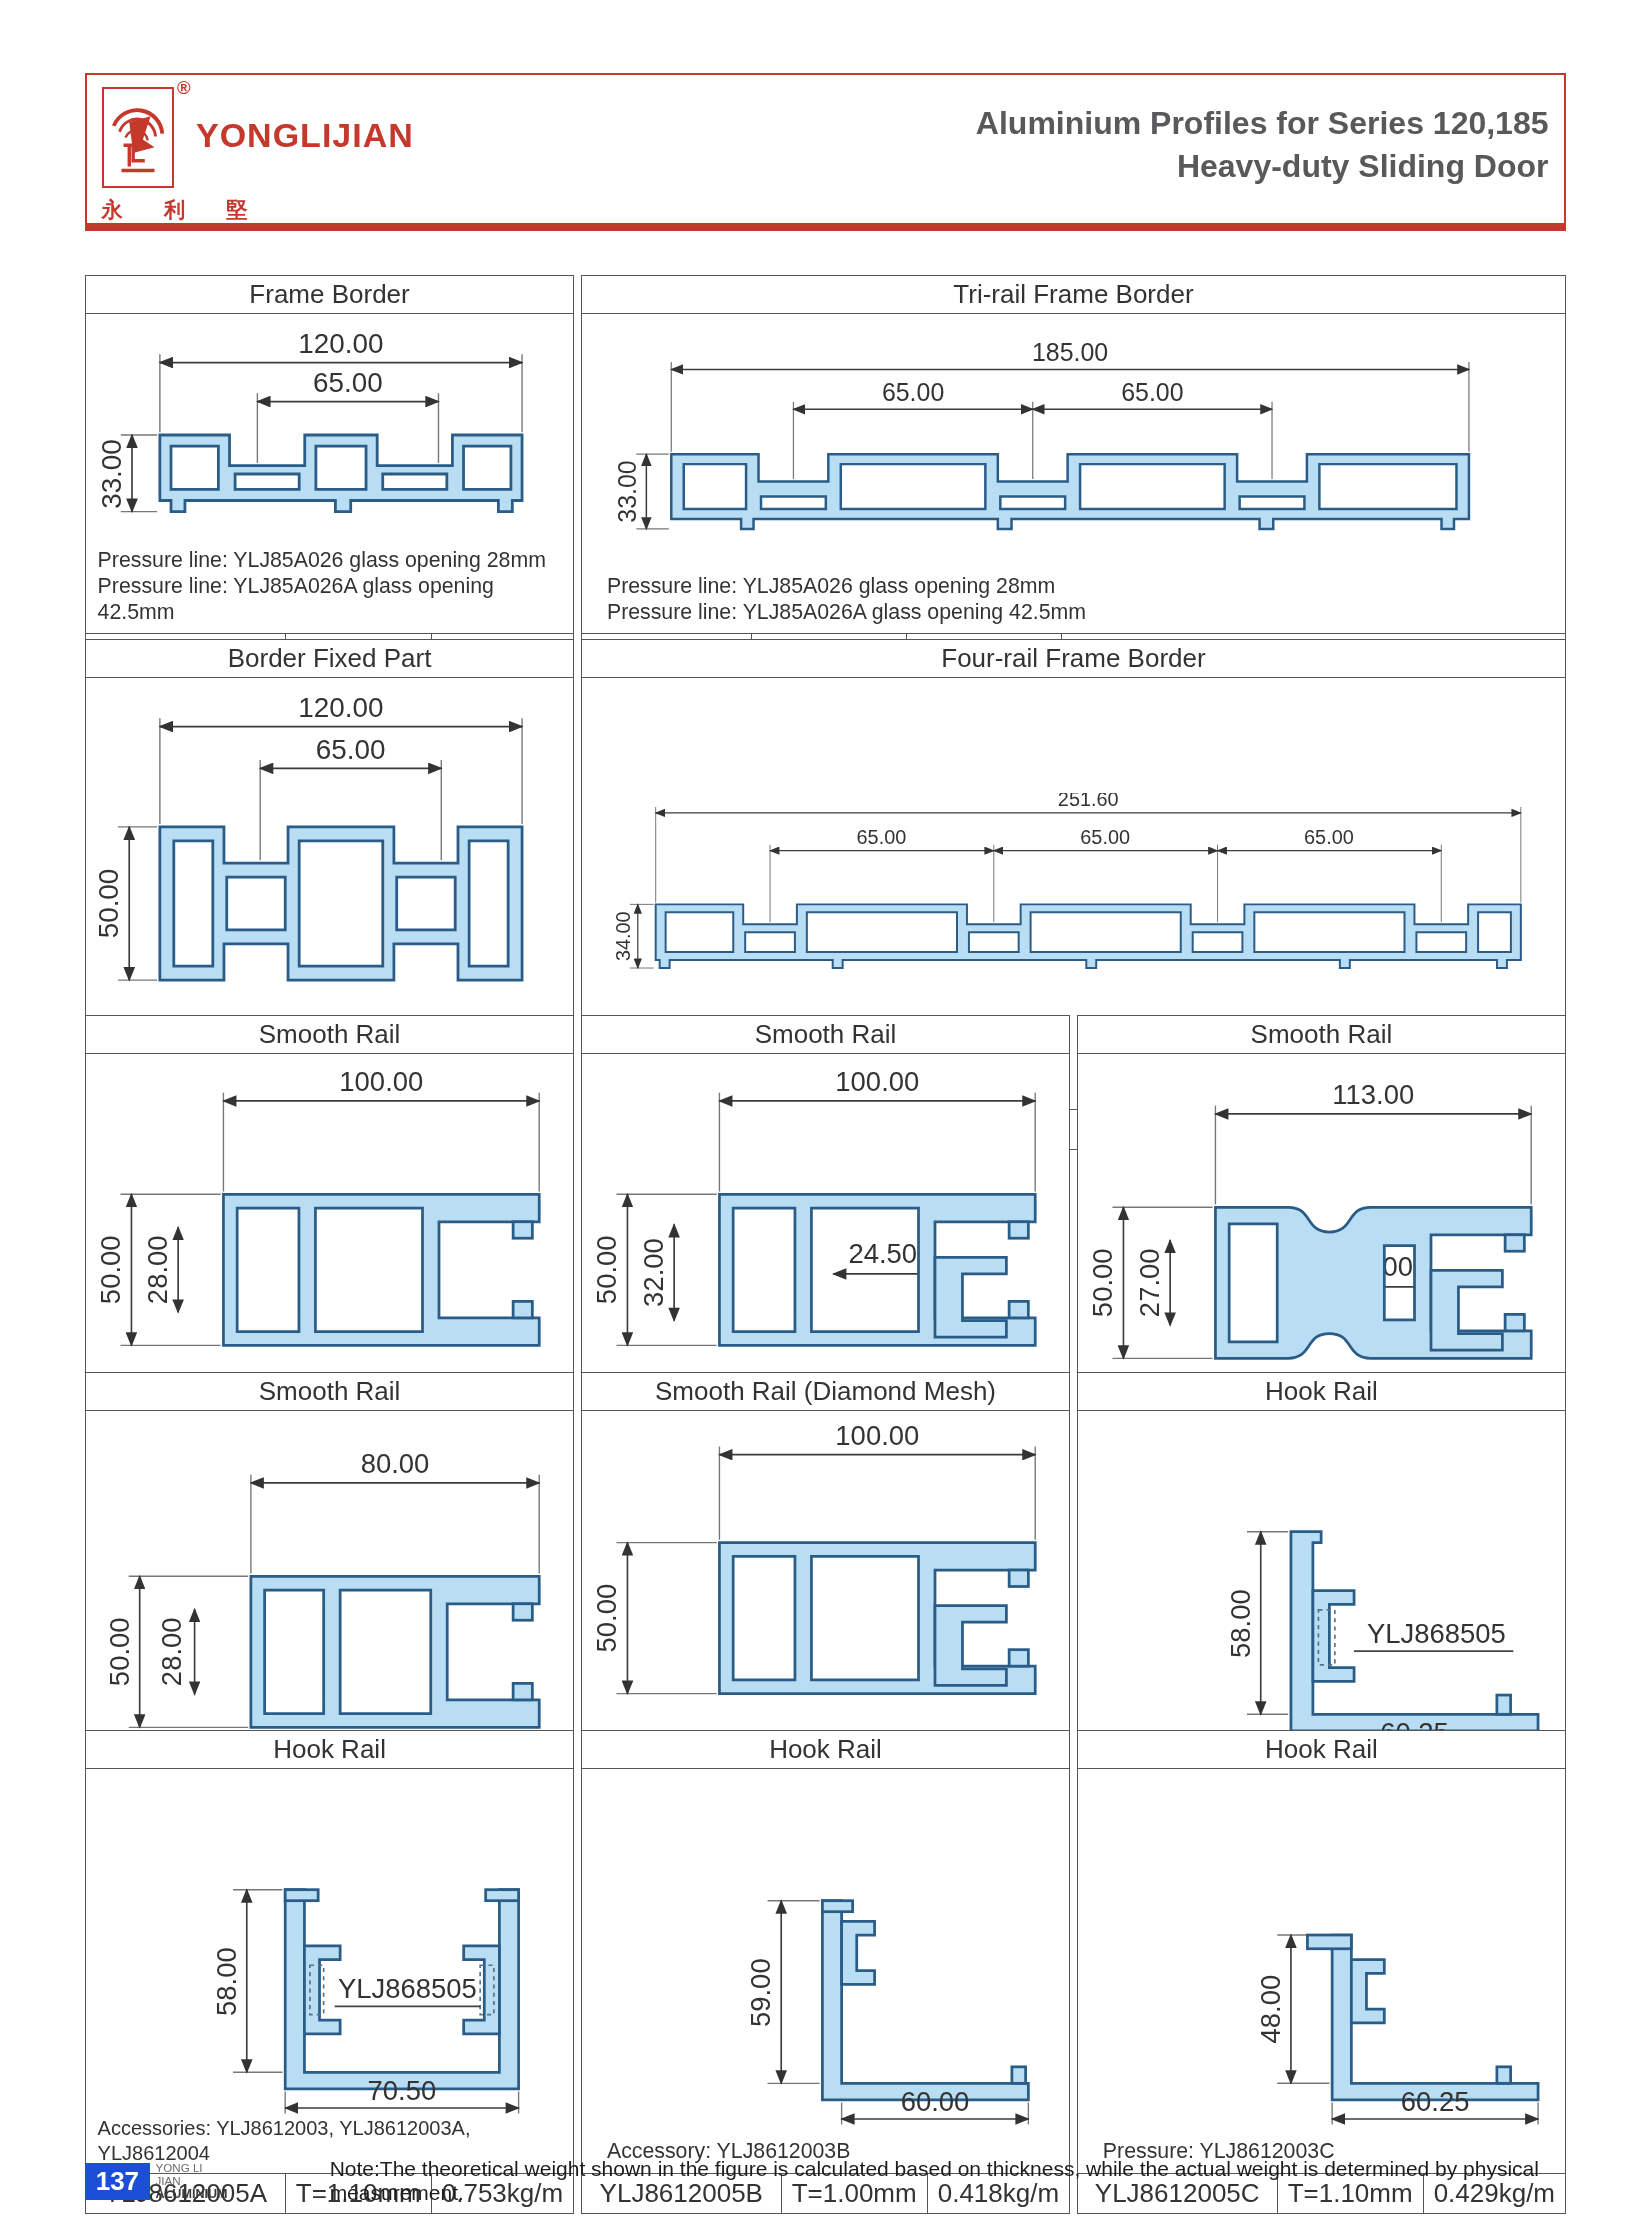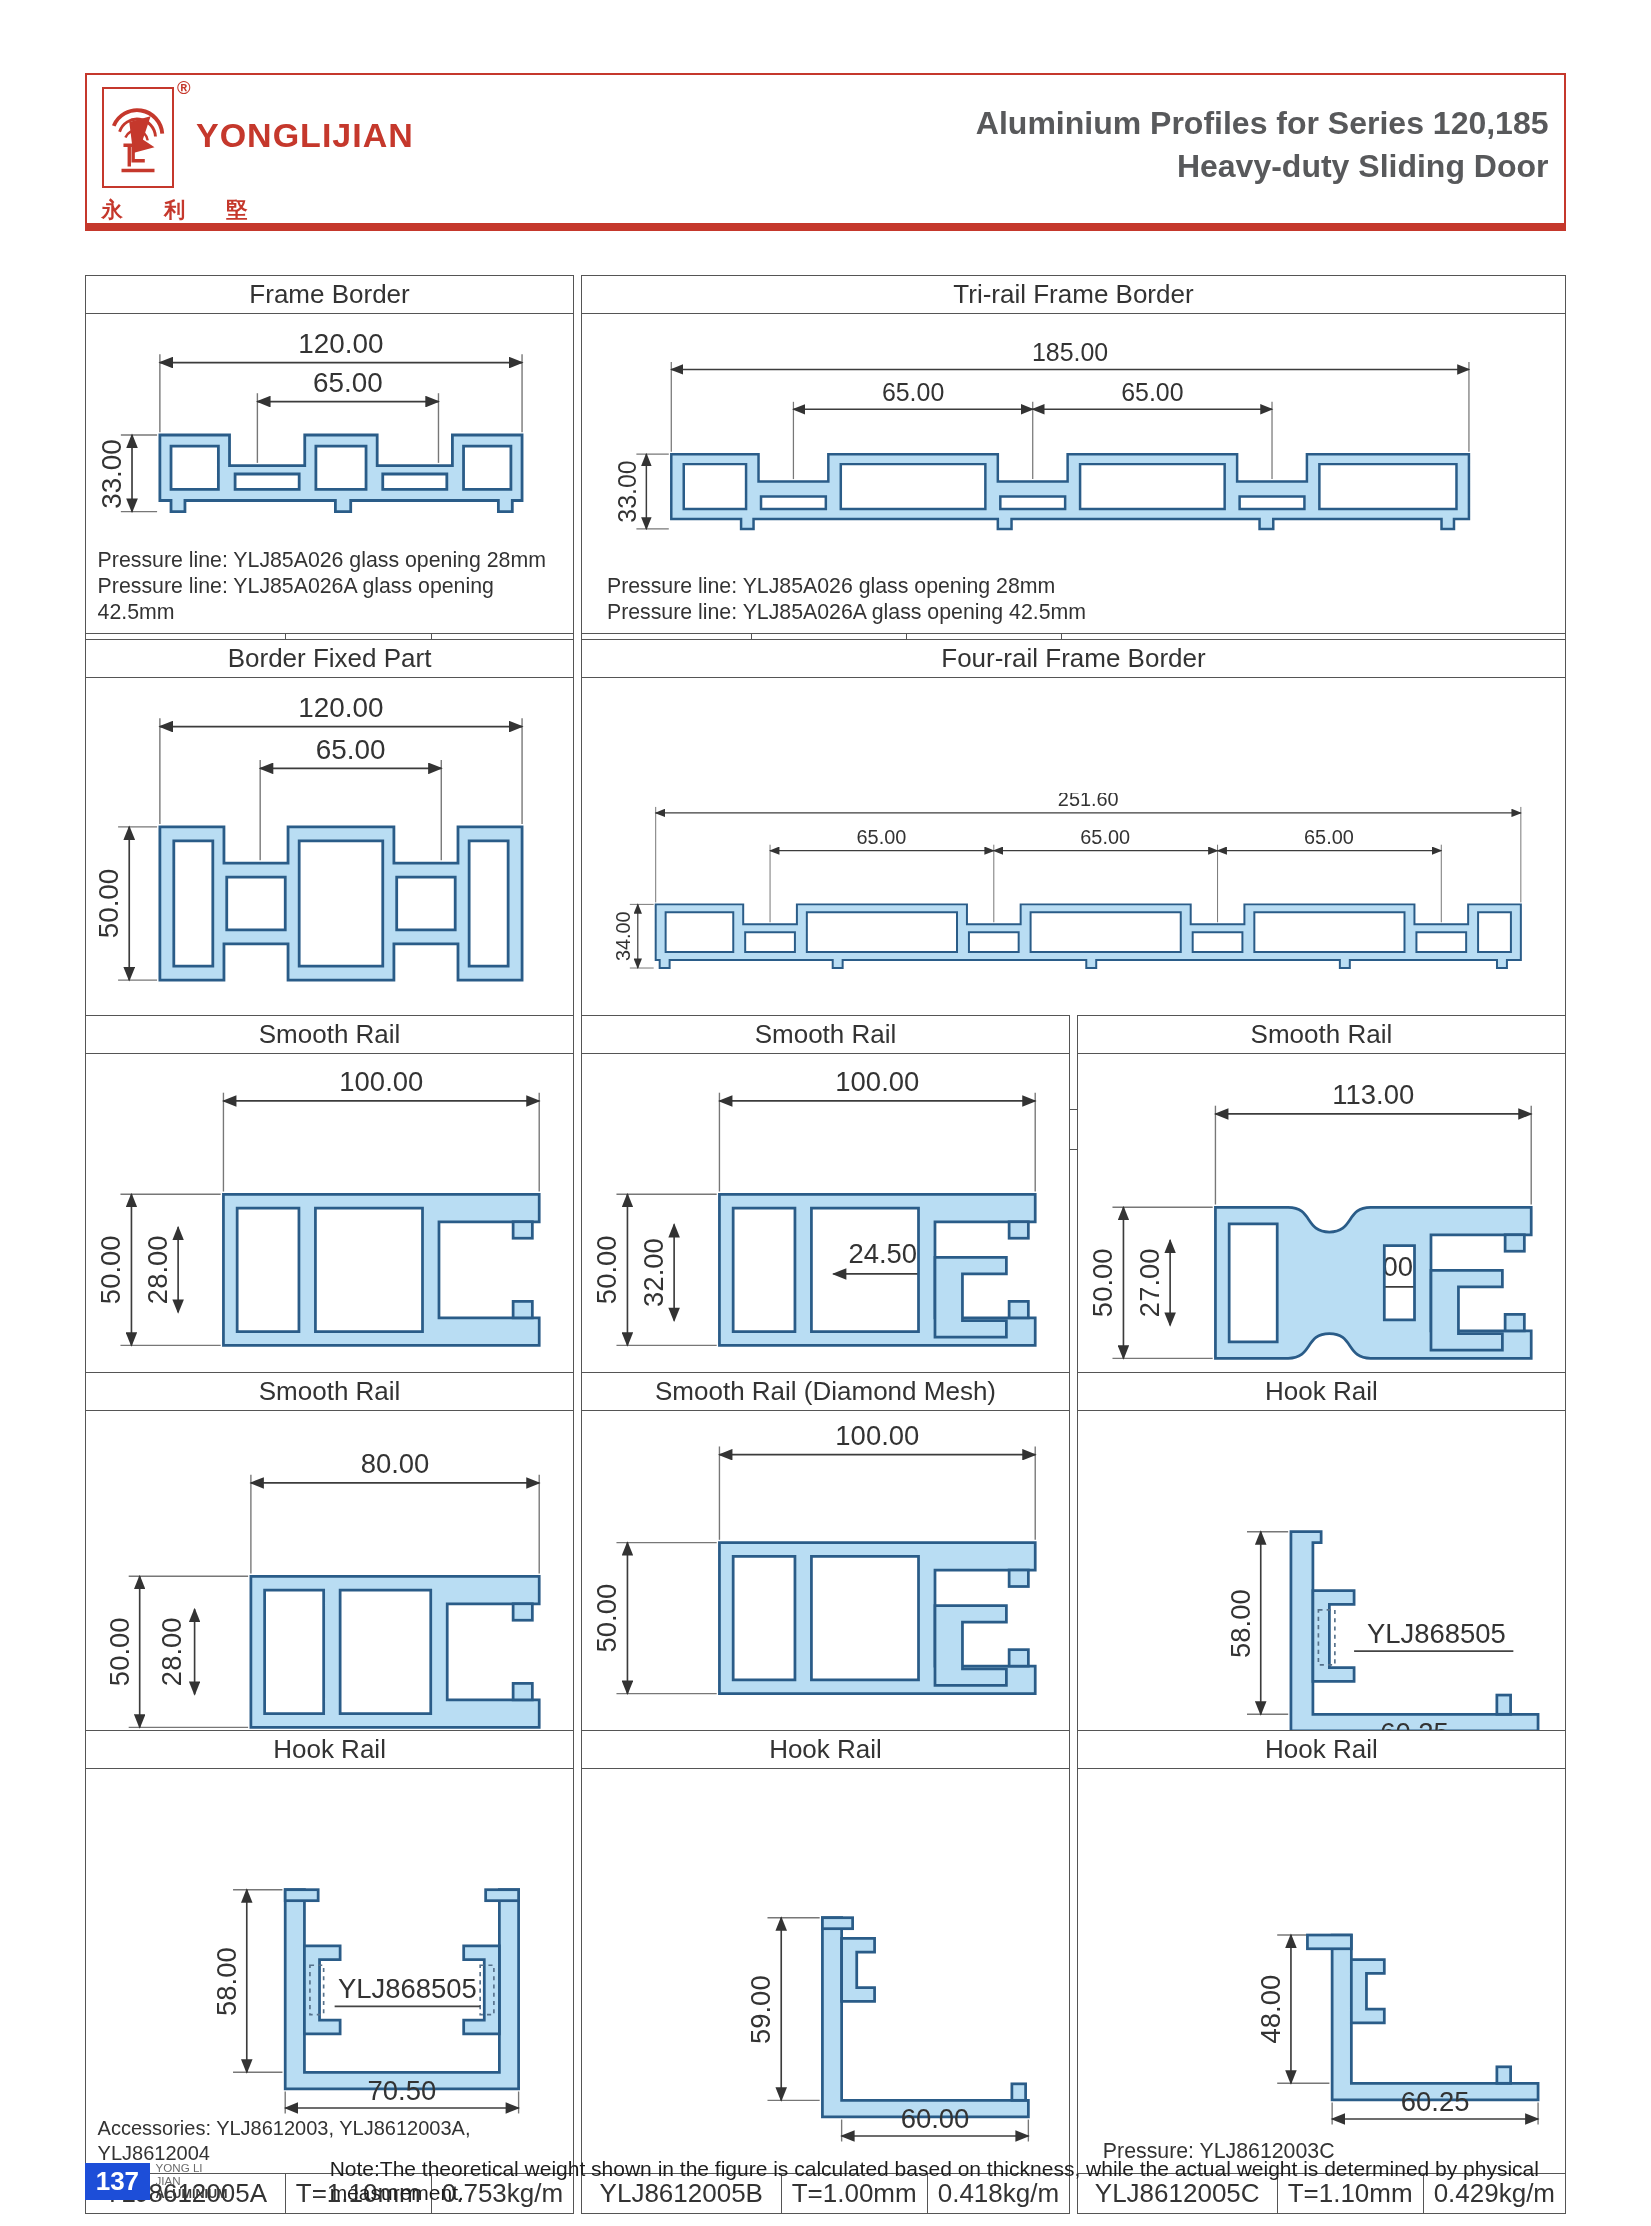--- a/index.html
+++ b/index.html
@@ -481,20 +481,23 @@
               <path class="pf" d="M170,85 H184 V218 H320 V230 H170 Z"></path>
               <rect class="pf" x="170" y="85" width="22" height="8"></rect>
               <path class="pf" d="M184,100 h24 v10 h-13 v26 h13 v10 h-24 Z"></path>
               <rect class="pf" x="308" y="206" width="10" height="12"></rect>
               <line class="xl" x1="184" y1="232" x2="184" y2="248"></line>
                   <line class="xl" x1="320" y1="232" x2="320" y2="248"></line>
               <line class="dl" x1="184" y1="244" x2="320" y2="244"></line>
               <text class="dt" x="252" y="238" text-anchor="middle">60.00</text>
             </svg>
           </div>
+          <div class="notes ind">
+            <div>Accessory: YLJ8612003B</div>
+          </div>
         </div>
         <div class="mrow">
           <div class="mc m40">YLJ8612005B</div>
           <div class="mc m30">T=1.00mm</div>
           <div class="mc m29">0.418kg/m</div>
         </div>
       </div>
 
       <div class="cell">
         <div class="ct">Hook Rail</div>

